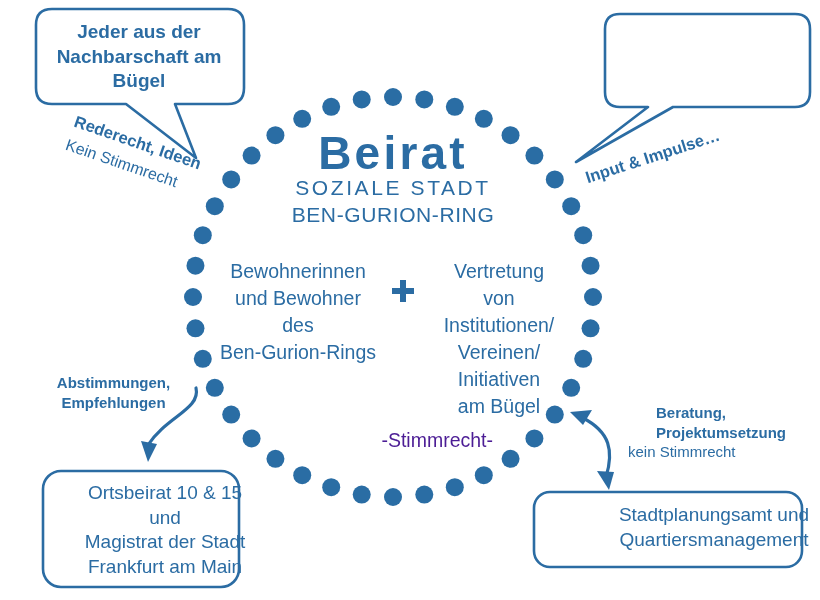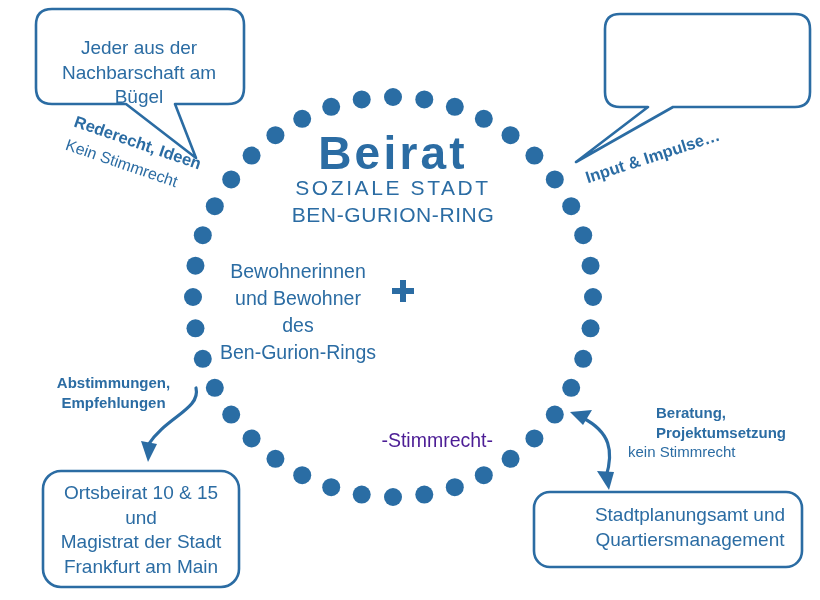--- a/index.html
+++ b/index.html
@@ -7,22 +7,22 @@
     width:820px;height:600px;position:relative;overflow:hidden;
     font-family:"Liberation Sans","DejaVu Sans",sans-serif;
     color:#2b6ca3;
   }
   #stage{position:absolute;inset:0;width:820px;height:600px;}
   .svg-layer{position:absolute;left:0;top:0;width:820px;height:600px;}
 
   
   .txt{position:absolute;text-align:center;color:#2b6ca3;line-height:1.30;}
 
-  .bubble-text{font-size:19px;font-weight:400;margin-top:16px;}
-  .box-text{font-size:19px;font-weight:400;}
+  .bubble-text{font-size:19px;font-weight:700;}
+  .box-text{font-size:19px;font-weight:400;padding-left:24px;}
 
   #bubble-tl-text{left:36px;top:20px;width:206px;}
   #bubble-tr-text{left:607px;top:25px;width:200px;}
   #box-bl-text{left:44px;top:481px;width:194px;}
   #box-br-text{left:535px;top:503px;width:310px;}
 
   
   #title-main{position:absolute;left:243px;top:126px;width:300px;text-align:center;
      font-size:46px;font-weight:700;letter-spacing:3.2px;color:#2b6ca3;}
   #title-sub1{position:absolute;left:243px;top:176px;width:300px;text-align:center;
@@ -142,20 +142,21 @@
   <div id="title-main">Beirat</div>
   <div id="title-sub1">SOZIALE STADT</div>
   <div id="title-sub2">BEN-GURION-RING</div>
 
   <div id="col-left" class="txt">Bewohnerinnen<br>und Bewohner<br>des<br>Ben-Gurion-Rings</div>
 
   <svg id="plus-sign" viewBox="0 0 30 30">
     <path d="M12 4 h6 v8 h8 v6 h-8 v8 h-6 v-8 h-8 v-6 h8 z" fill="#2b6ca3"></path>
   </svg>
 
+  <div id="col-right" class="txt">Vertretung<br>von<br>Institutionen/<br>Vereinen/<br>Initiativen<br>am Bügel</div>
 
   <div id="stimmrecht">-Stimmrecht-</div>
 
   <div id="bubble-tl-text" class="txt bubble-text">Jeder aus der<br>Nachbarschaft am<br>Bügel</div>
 
 
   <div id="box-bl-text" class="txt box-text">Ortsbeirat 10 &amp; 15<br>und<br>Magistrat der Stadt<br>Frankfurt am Main</div>
 
   <div id="box-br-text" class="txt box-text">Stadtplanungsamt und<br>Quartiersmanagement</div>
 

